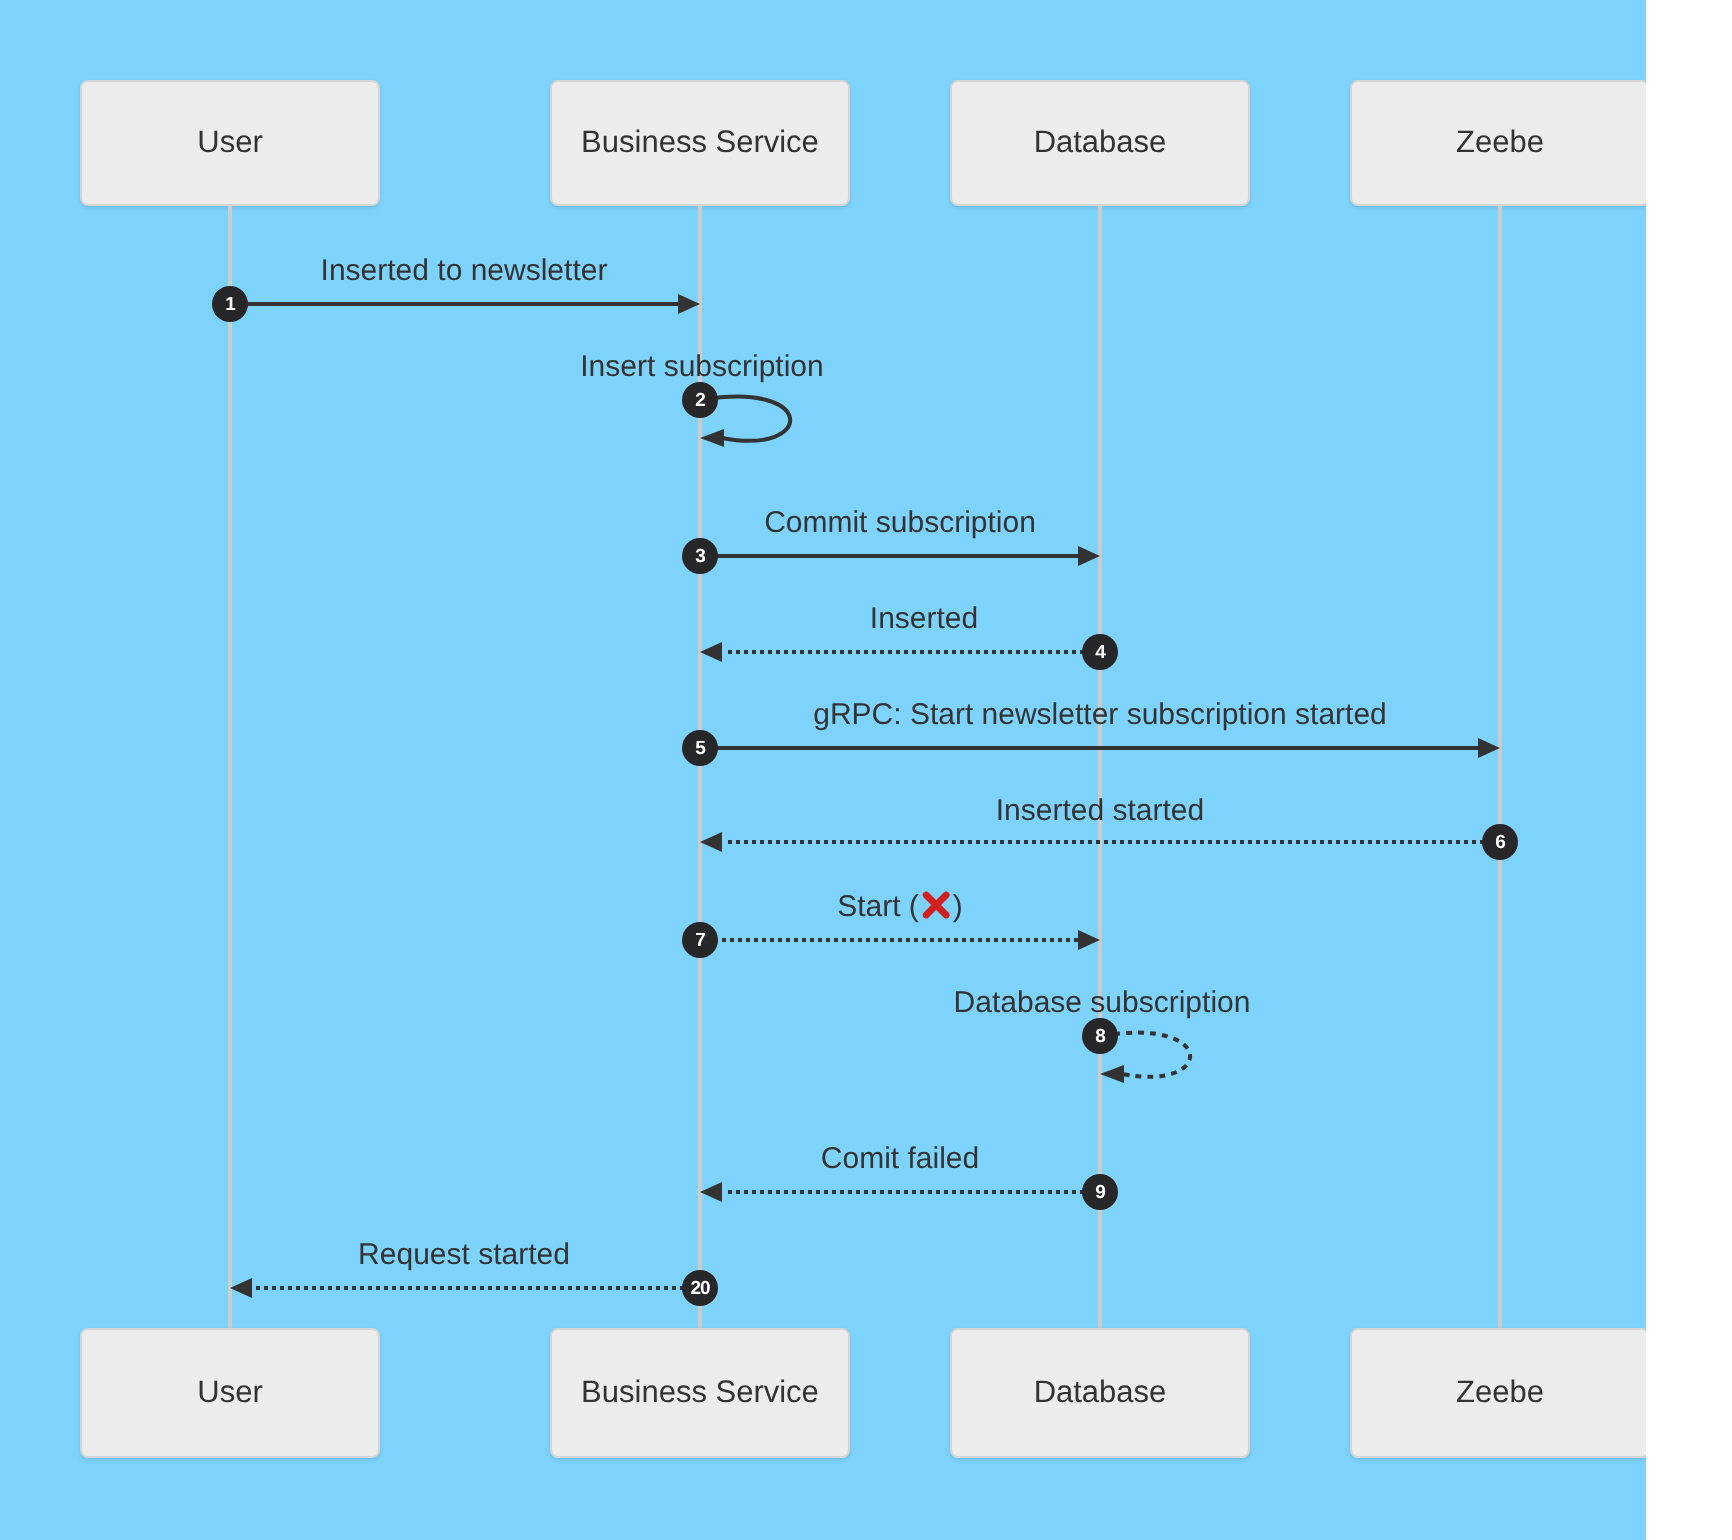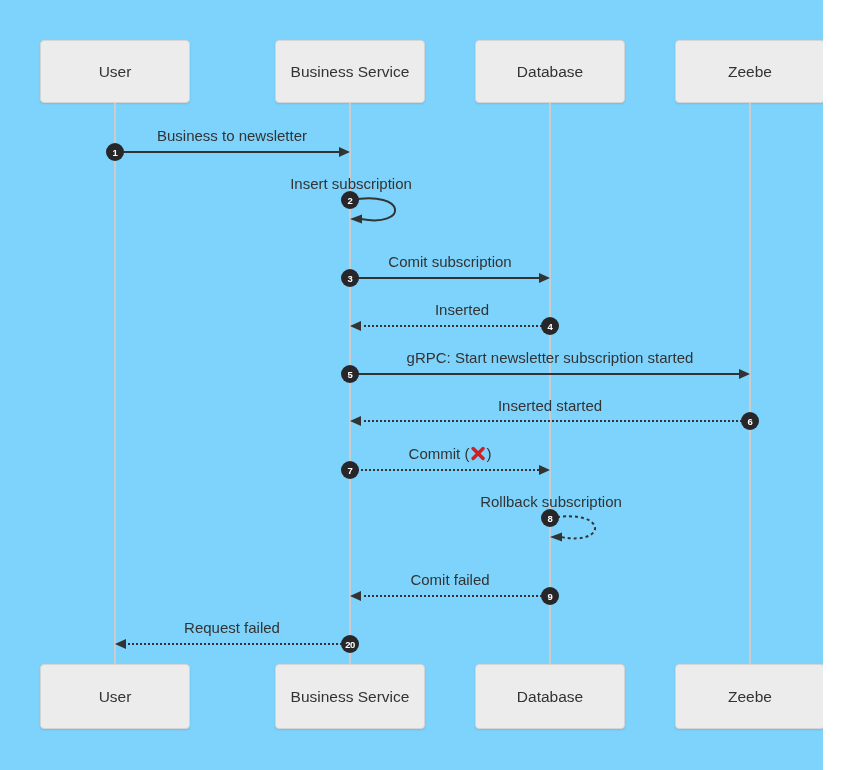--- a/index.html
+++ b/index.html
@@ -61,37 +61,37 @@
   <div class="actor top" style="left:675px">
       <span>Zeebe</span>
     </div>
 
   <div class="lifeline" style="left:114px"></div>
   <div class="lifeline" style="left:349px"></div>
   <div class="lifeline" style="left:549px"></div>
   <div class="lifeline" style="left:749px"></div>
 
   <div>
-    <div class="msg-label" style="left:232px; top:126px">Business to newsletter</div>
+    <div class="msg-label" style="left:232px; top:126px">Inserted to newsletter</div>
     <div class="msg-line solid" style="left:115px; top:151px; width:227px"></div>
     <div class="arr right" style="left:339px; top:147px"></div>
     <div class="badge" style="left:106px; top:143px">1</div>
   </div>
 
   <div>
     <div class="msg-label" style="left:351px; top:174px">Insert subscription</div>
     <svg class="loop-svg" style="left:348px; top:190px" width="60" height="44">
       <path class="loop-path" d="M 3 10 C 60 0, 60 38, 13 29"></path>
       <polygon class="loop-head" points="14,24.5 14,33.5 2,29"></polygon>
     </svg>
     <div class="badge" style="left:341px; top:191px">2</div>
   </div>
 
   <div>
-    <div class="msg-label" style="left:450px; top:252px">Comit subscription</div>
+    <div class="msg-label" style="left:450px; top:252px">Commit subscription</div>
     <div class="msg-line solid" style="left:350px; top:277px; width:192px"></div>
     <div class="arr right" style="left:539px; top:273px"></div>
     <div class="badge" style="left:341px; top:269px">3</div>
   </div>
 
   <div>
     <div class="msg-label" style="left:462px; top:300px">Inserted</div>
     <div class="msg-line dotted" style="left:359px; top:325px; width:191px"></div>
     <div class="arr left" style="left:350px; top:321px"></div>
     <div class="badge" style="left:541px; top:317px">4</div>
@@ -106,48 +106,48 @@
 
   <div>
     <div class="msg-label" style="left:550px; top:396px">Inserted started</div>
     <div class="msg-line dotted" style="left:359px; top:420px; width:391px"></div>
     <div class="arr left" style="left:350px; top:416px"></div>
     <div class="badge" style="left:741px; top:412px">6</div>
   </div>
 
   <div>
     <div class="msg-label" style="left:450px; top:444px">
-      <span>Commit (</span><svg class="cross-icon" width="15" height="15" viewBox="0 0 15 15">
+      <span>Start (</span><svg class="cross-icon" width="15" height="15" viewBox="0 0 15 15">
           <line x1="2.5" y1="2.5" x2="12.5" y2="12.5" stroke="#d21f1f" stroke-width="3.4" stroke-linecap="round"></line>
           <line x1="12.5" y1="2.5" x2="2.5" y2="12.5" stroke="#d21f1f" stroke-width="3.4" stroke-linecap="round"></line>
         </svg><span>)</span>
     </div>
     <div class="msg-line dotted" style="left:350px; top:469px; width:192px"></div>
     <div class="arr right" style="left:539px; top:465px"></div>
     <div class="badge" style="left:341px; top:461px">7</div>
   </div>
 
   <div>
-    <div class="msg-label" style="left:551px; top:492px">Rollback subscription</div>
+    <div class="msg-label" style="left:551px; top:492px">Database subscription</div>
     <svg class="loop-svg" style="left:548px; top:508px" width="60" height="44">
       <path class="loop-path dashed" d="M 3 10 C 60 0, 60 38, 13 29"></path>
       <polygon class="loop-head" points="14,24.5 14,33.5 2,29"></polygon>
     </svg>
     <div class="badge" style="left:541px; top:509px">8</div>
   </div>
 
   <div>
     <div class="msg-label" style="left:450px; top:570px">Comit failed</div>
     <div class="msg-line dotted" style="left:359px; top:595px; width:191px"></div>
     <div class="arr left" style="left:350px; top:591px"></div>
     <div class="badge" style="left:541px; top:587px">9</div>
   </div>
 
   <div>
-    <div class="msg-label" style="left:232px; top:618px">Request failed</div>
+    <div class="msg-label" style="left:232px; top:618px">Request started</div>
     <div class="msg-line dotted" style="left:124px; top:643px; width:226px"></div>
     <div class="arr left" style="left:115px; top:639px"></div>
     <div class="badge" style="left:341px; top:635px">20</div>
   </div>
 
   <div class="actor bottom" style="left:40px">
       <span>User</span>
     </div>
   <div class="actor bottom" style="left:275px">
       <span>Business Service</span>

